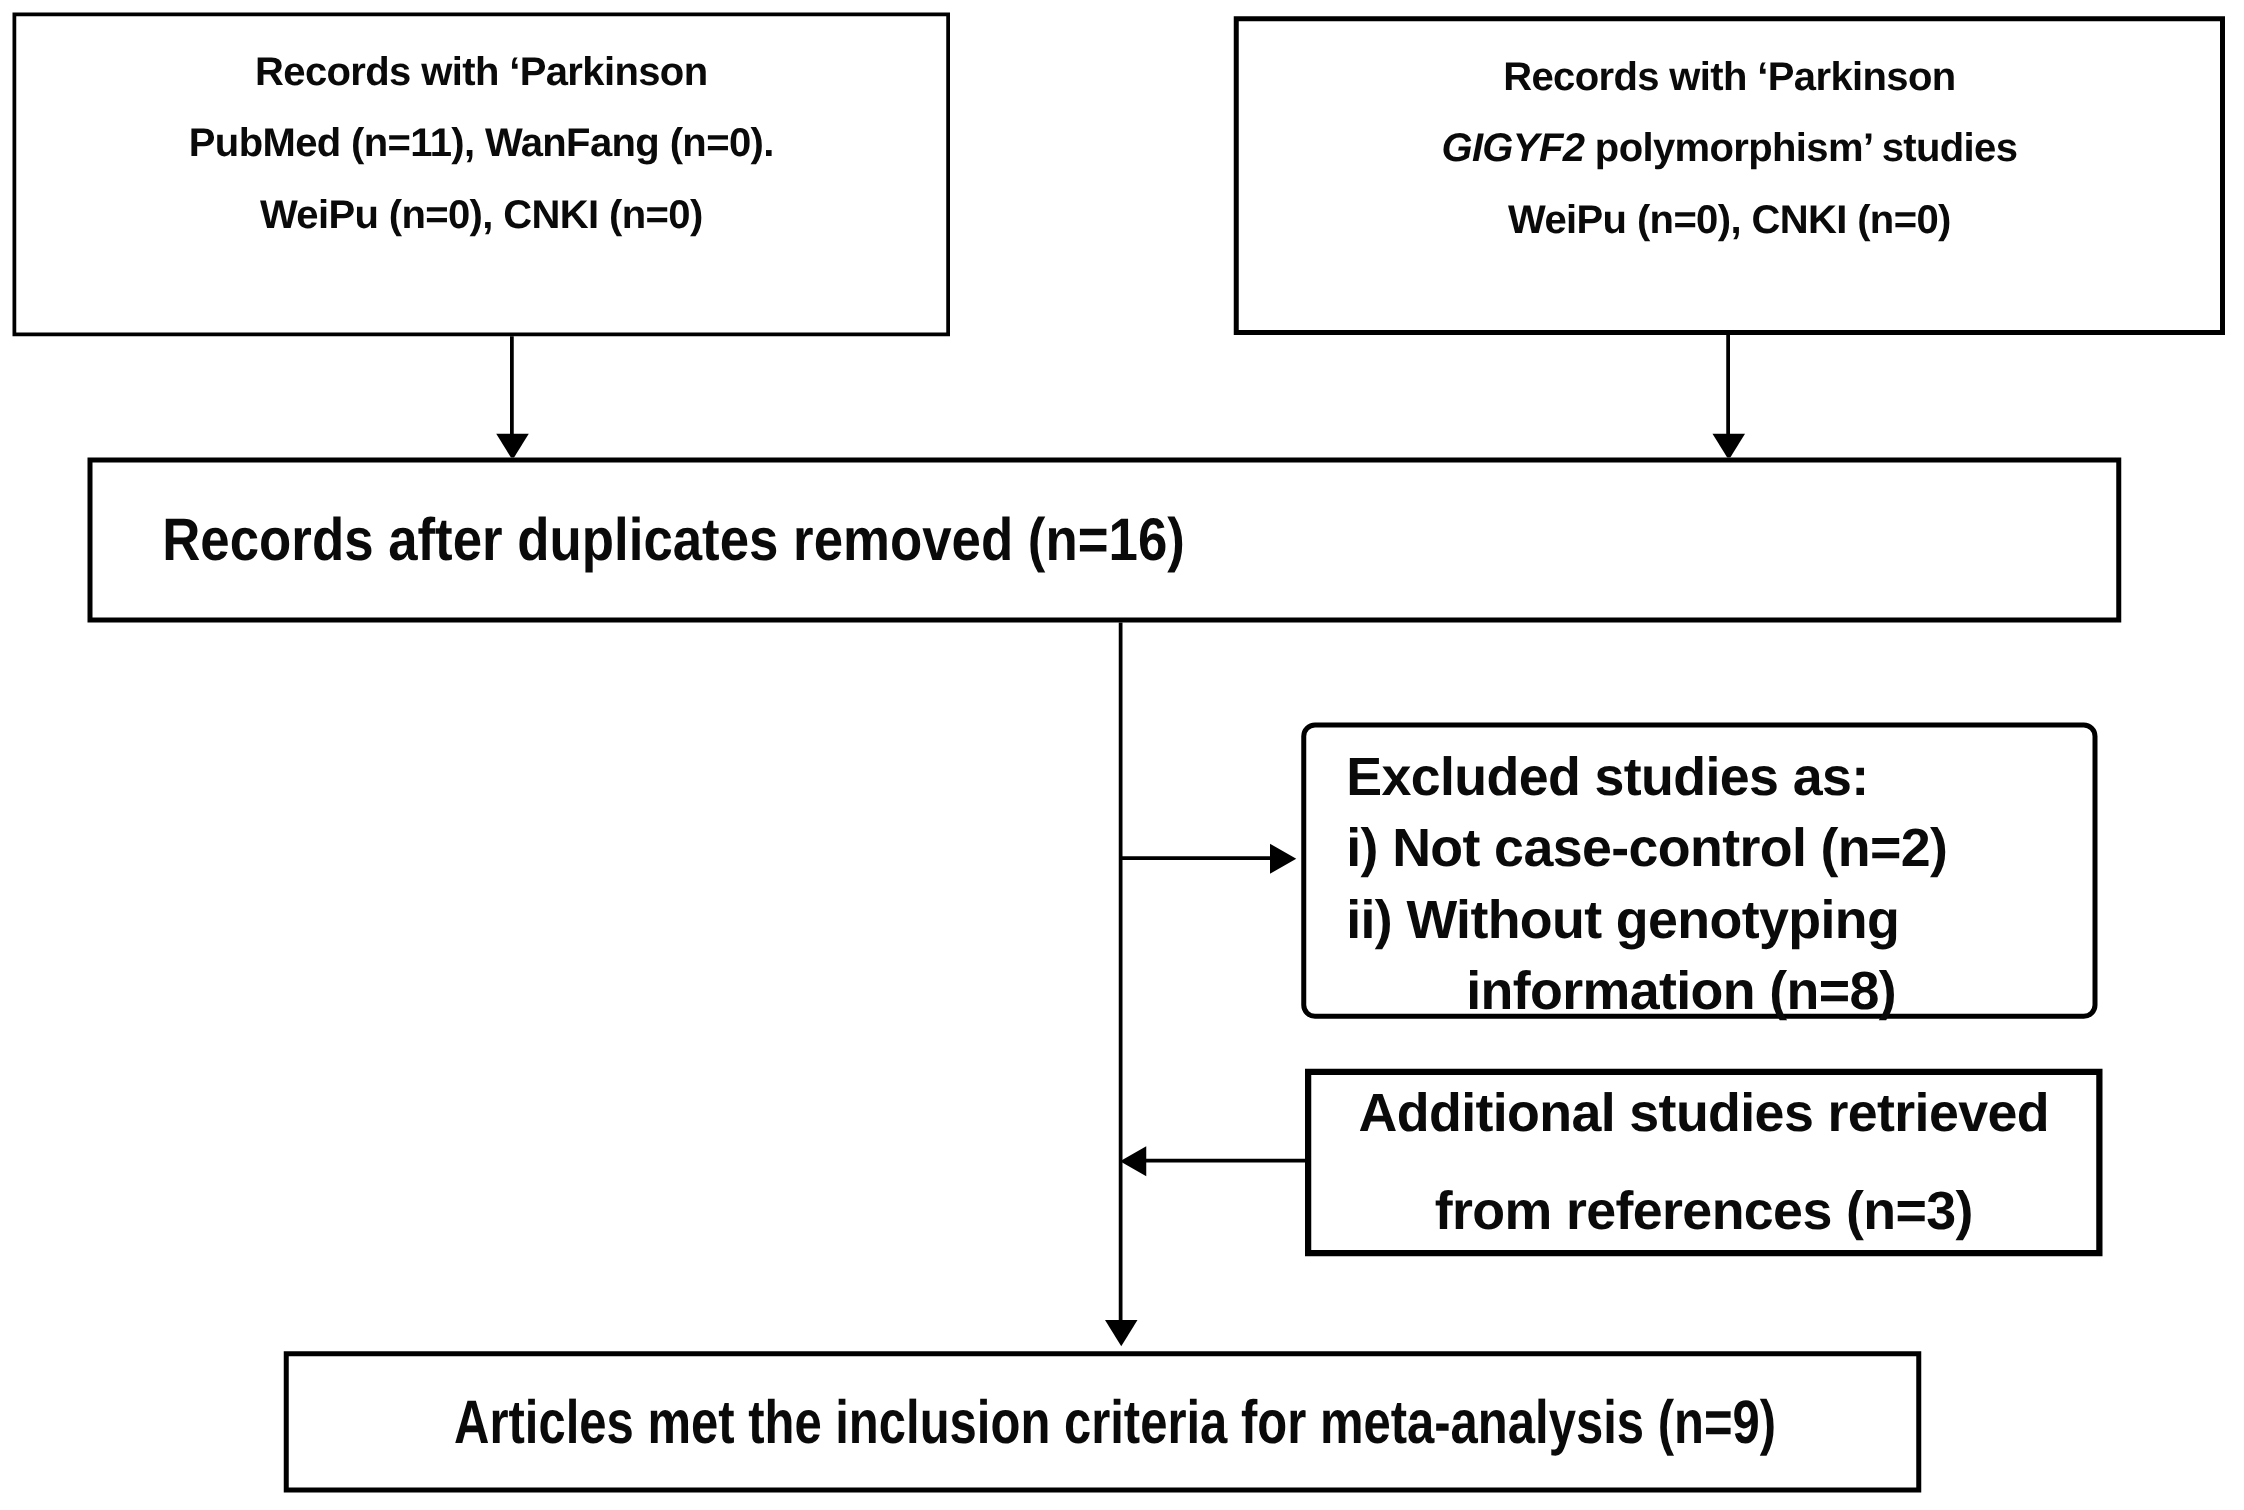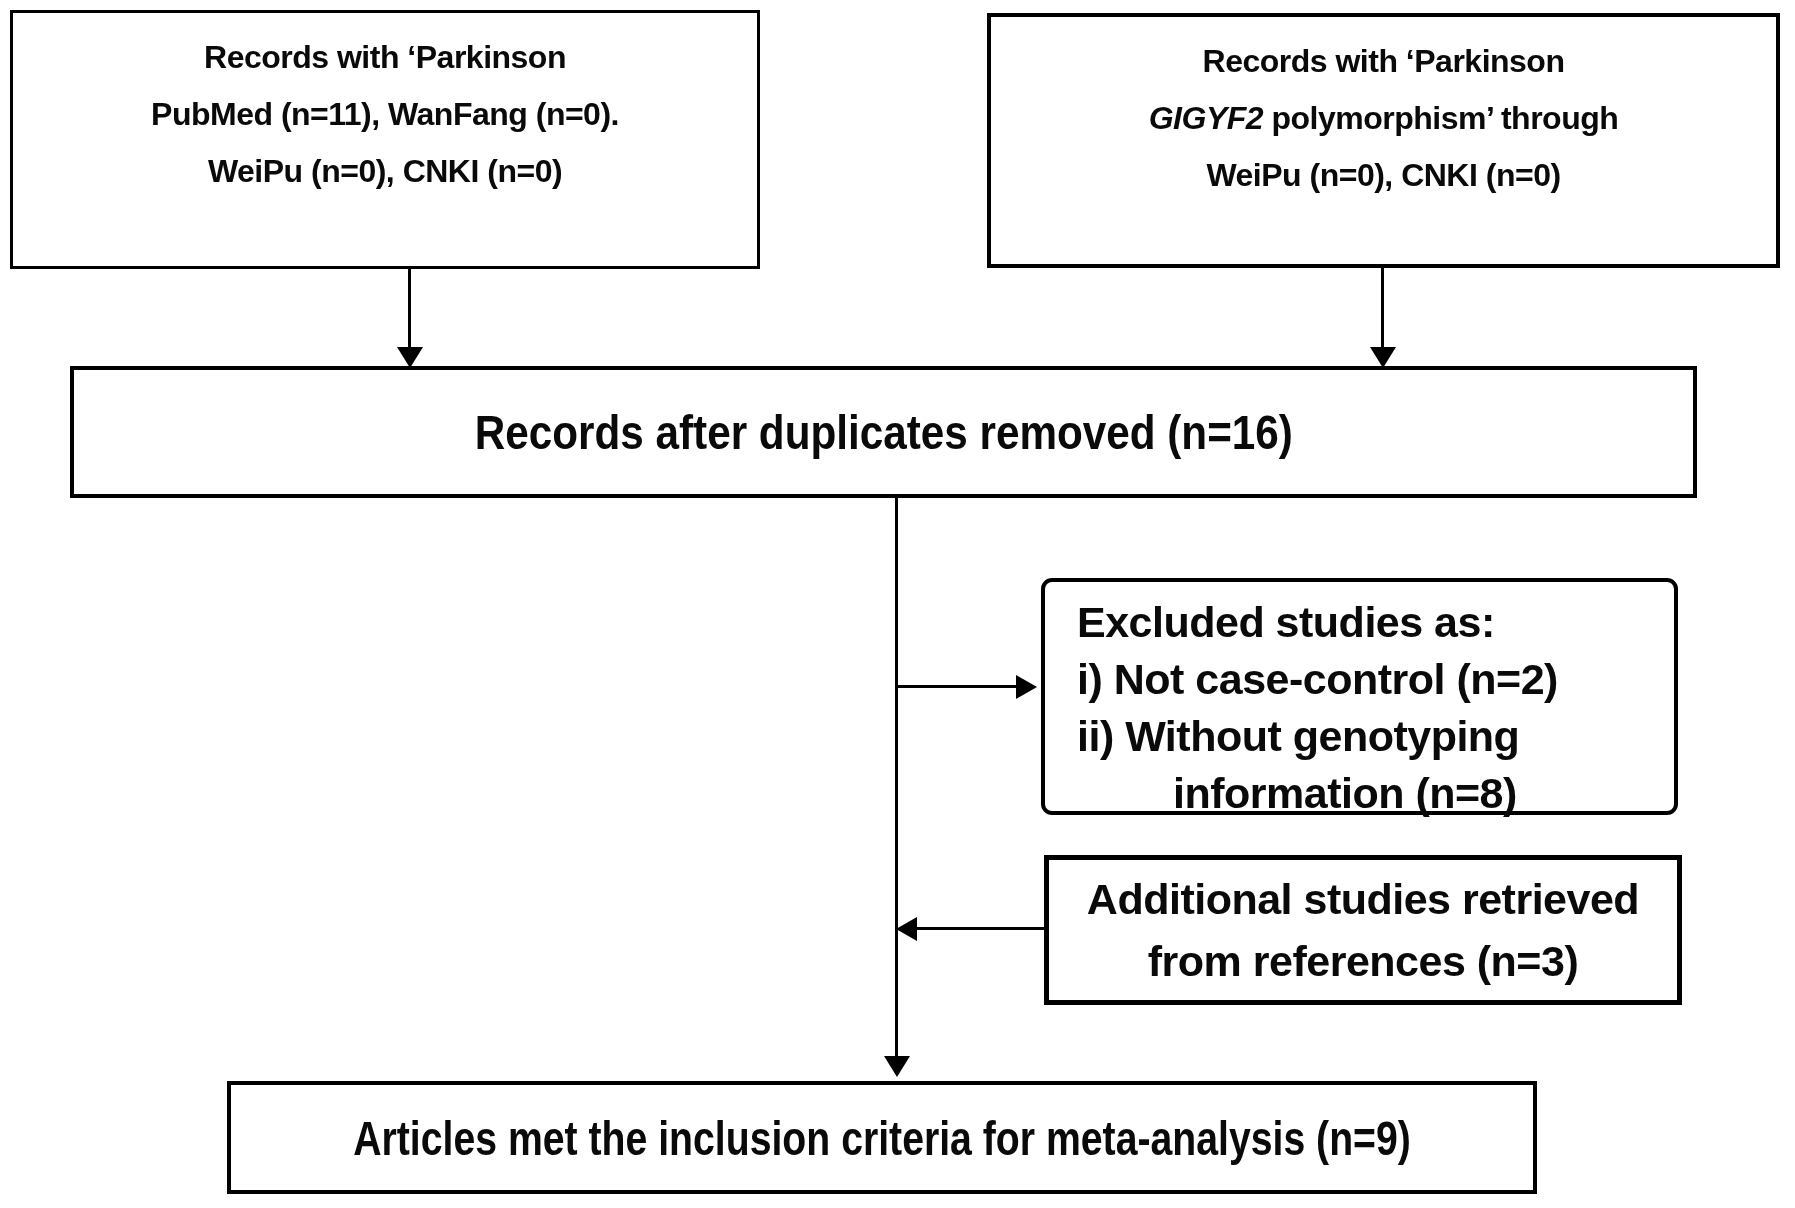--- a/index.html
+++ b/index.html
@@ -18,34 +18,33 @@
     box-sizing: border-box;
     background: #ffffff;
     border: 4px solid #000000;
   }
   .src-box { text-align: center; font-size: 32px; line-height: 57px; letter-spacing: -0.5px; }
   .src-box .pad { padding-top: 16px; }
   .italic { font-style: italic; }
   .center-flex {
     display: flex;
     align-items: center;
-    justify-content: center;
     text-align: center;
   }
   .condensed {
     display: inline-block;
     transform: scaleX(0.85);
     transform-origin: center center;
     white-space: nowrap;
   }
   .mid-text { font-size: 48px; }
   .final-text { font-size: 49px; transform: scaleX(0.8); }
   .excl-box { font-size: 43px; line-height: 57px; padding: 12px 0 0 32px; letter-spacing: -0.5px; border-radius: 11px; }
   .excl-indent { padding-left: 96px; }
-  .add-box { font-size: 43px; line-height: 62px; letter-spacing: -0.5px; flex-direction: column; }
+  .add-box { font-size: 43px; line-height: 62px; letter-spacing: -0.5px; flex-direction: column; gap: 16px; }
   .vline, .hline { position: absolute; background: #000000; }
   .arrow { position: absolute; width: 0; height: 0; }
   .arrow-down {
     border-left: 13px solid transparent;
     border-right: 13px solid transparent;
     border-top: 21px solid #000000;
   }
   .arrow-right {
     border-top: 12px solid transparent;
     border-bottom: 12px solid transparent;
@@ -66,21 +65,21 @@
     <div class="pad">
       <div>Records with ‘Parkinson</div>
       <div>PubMed (n=11), WanFang (n=0).</div>
       <div>WeiPu (n=0), CNKI (n=0)</div>
     </div>
   </div>
 
   <div class="box src-box" style="left:987px; top:13px; width:793px; height:255px;">
     <div class="pad">
       <div>Records with ‘Parkinson</div>
-      <div><span class="italic">GIGYF2</span><span> polymorphism’ through</span></div>
+      <div><span class="italic">GIGYF2</span><span> polymorphism’ studies</span></div>
       <div>WeiPu (n=0), CNKI (n=0)</div>
     </div>
   </div>
 
   <div class="vline" style="left:408px; top:269px; width:3px; height:84px;"></div>
   <div class="arrow arrow-down" style="left:397px; top:347px;"></div>
 
   <div class="vline" style="left:1381px; top:268px; width:3px; height:85px;"></div>
   <div class="arrow arrow-down" style="left:1370px; top:347px;"></div>
 

